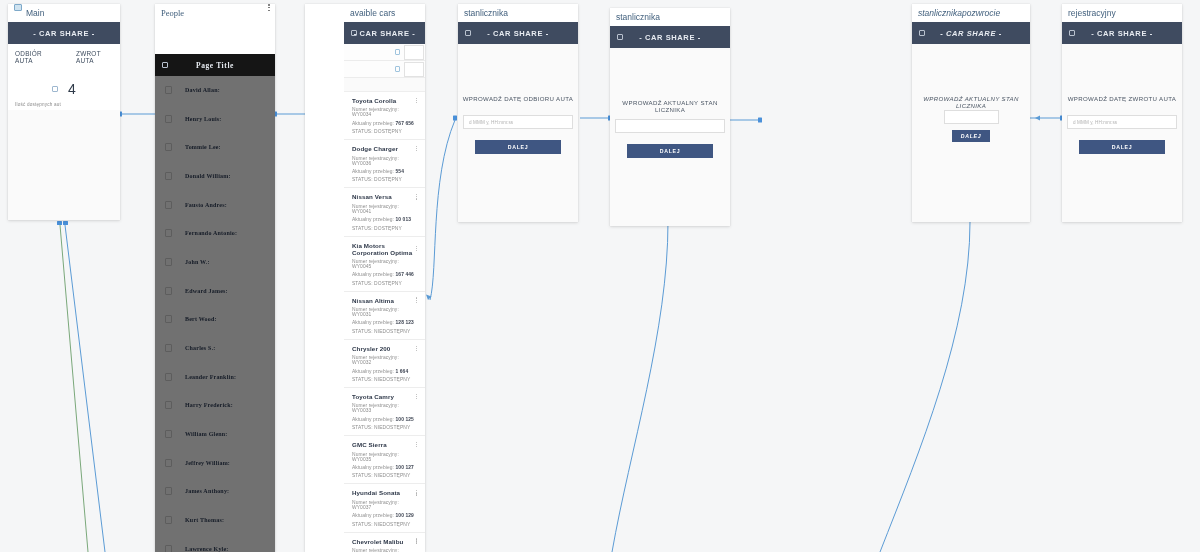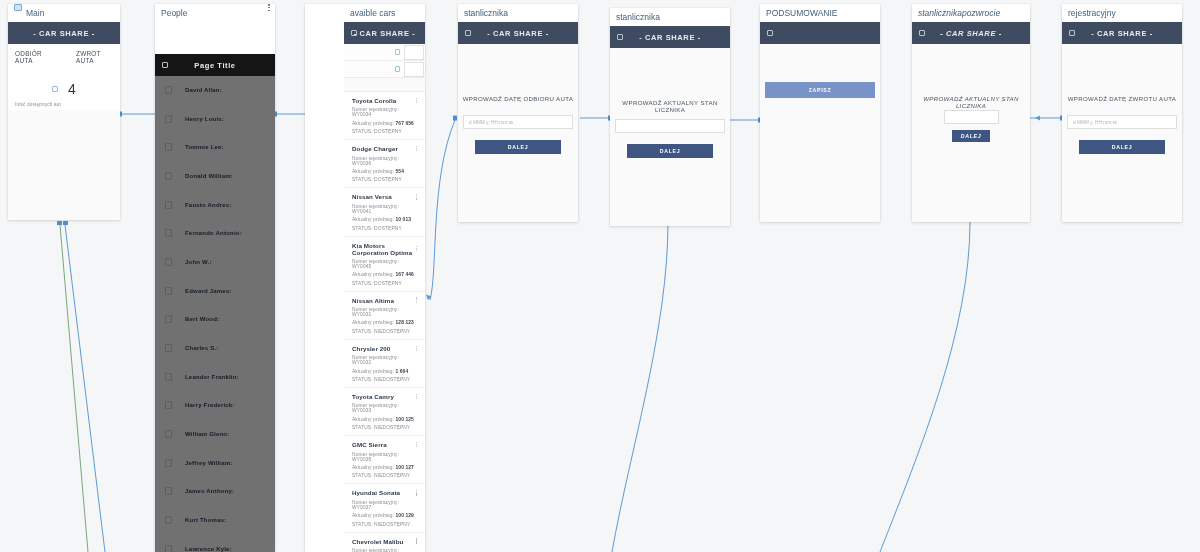--- a/index.html
+++ b/index.html
@@ -152,21 +152,21 @@
         </div>
         <div class="main-count-row">
           <span class="car-ico"></span>
           <span class="big-num">4</span>
         </div>
         <div class="cap">Ilość dostępnych aut</div>
       </div>
     </div>
   </div>
 
-  <div class="screen" style="left:155px; top:4px; width:120px; height:548px; overflow:hidden;">
+  <div class="screen" style="left:155px; top:4px; width:120px; height:548px; overflow:hidden;font-family:Liberation Serif, serif;">
     <div class="screen-title">
       <span class="tt">People</span>
       <span class="kebab">
           <i></i>
           <i></i>
           <i></i>
         </span>
     </div>
     <div class="appbar dark">
       <span class="hambox"></span>
@@ -429,31 +429,20 @@
       <span class="hambox"></span>
       <span>- CAR SHARE -</span>
     </div>
     <div class="form-body">
       <div class="form-label" style="top:51px;">WPROWADŹ AKTUALNY STAN LICZNIKA</div>
       <div class="form-input" style="left:5px; top:71px; width:110px; height:14px;"></div>
       <div class="btn" style="left:17px; top:96px; width:86px; height:14px;">DALEJ</div>
     </div>
   </div>
 
-  <div class="screen" style="left:760px; top:4px; width:120px; height:218px;">
-    <div class="screen-title">
-      <span class="tt">PODSUMOWANIE</span>
-    </div>
-    <div class="appbar">
-      <span class="hambox"></span>
-    </div>
-    <div class="form-body">
-      <div class="btn light" style="left:5px; top:38px; width:110px; height:16px;">ZAPISZ</div>
-    </div>
-  </div>
 
   <div class="screen" style="left:912px; top:4px; width:118px; height:218px;font-style:italic;">
     <div class="screen-title">
       <span class="tt">stanlicznikapozwrocie</span>
     </div>
     <div class="appbar">
       <span class="hambox"></span>
       <span>- CAR SHARE -</span>
     </div>
     <div class="form-body">

